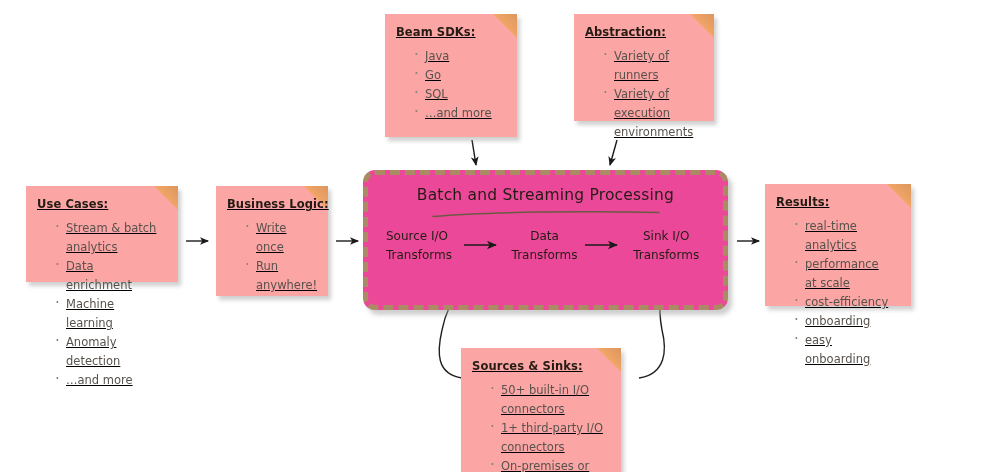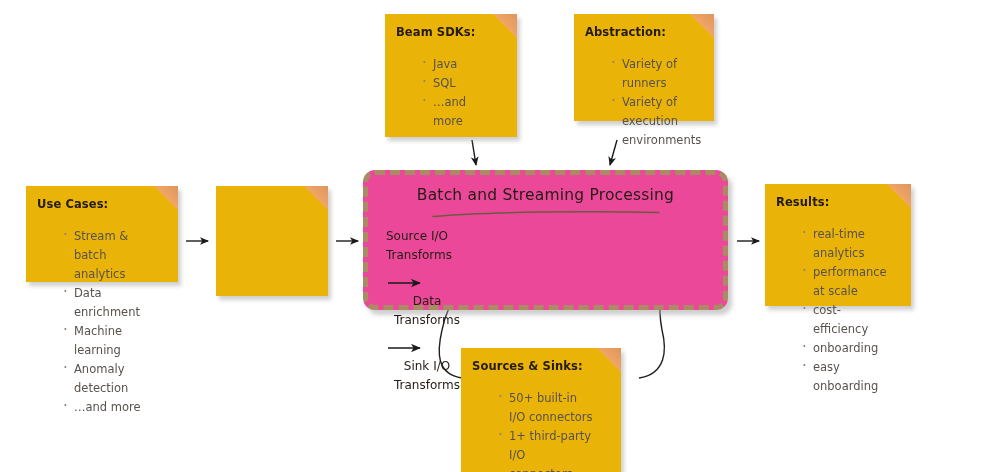--- a/index.html
+++ b/index.html
@@ -30,23 +30,24 @@
   #connectors-under {
     position: absolute; left: 0; top: 0;
     width: 1000px; height: 472px;
     pointer-events: none;
     z-index: 1;
   }
 
   
   .note {
     position: absolute;
-    background: #eab308;
+    background: #fca5a5;
     z-index: 5;
     box-shadow: 3px 4px 4px rgba(150,150,150,0.45);
+    text-decoration: underline;
   }
   .note .fold {
     position: absolute;
     top: 0; right: 0;
     width: 24px; height: 24px;
     background: #f4a768;
     clip-path: polygon(0 0, 100% 0, 100% 100%);
   }
   .note .fold-shade {
     position: absolute;
@@ -62,21 +63,21 @@
   .note-title {
     font-size: 11.5px;
     font-weight: bold;
     color: #241c14;
     letter-spacing: 0.1px;
     margin-bottom: 5px;
     white-space: nowrap;
   }
   .note-list {
     list-style: none;
-    margin: 16px;
+    margin: 8px;
     padding: 0 0 0 10px;
   }
   .note-list li {
     position: relative;
     font-size: 11.5px;
     line-height: 19px;
     color: #58524c;
     padding-left: 11px;
     white-space: pre-line;
   }
@@ -119,21 +120,20 @@
     transform: translateX(-50%);
     width: 230px; height: 8px;
   }
   .stage-row {
     position: absolute;
     left: 0; right: 0; top: 52px;
     display: flex;
     align-items: flex-start;
     justify-content: space-between;
     padding: 0 18px;
-    flex-direction: column;
   }
   .stage {
     font-size: 12px;
     line-height: 19px;
     color: #241c14;
     text-align: center;
     white-space: pre-line;
     width: 82px;
   }
   .stage.left { text-align: left; width: 80px; }
@@ -226,29 +226,37 @@
         <li>Machine learning</li>
         <li>Anomaly detection</li>
         <li>…and more</li>
       </ul>
     </div>
   </div>
 
   <div class="note" style="left:216px; top:186px; width:112px; height:110px;">
     <div class="fold"></div>
     <div class="fold-shade"></div>
+    <div class="note-inner">
+      <div class="note-title">Business Logic:</div>
+      <ul class="note-list">
+        <li>Write once</li>
+        <li>Run anywhere!</li>
+      </ul>
+    </div>
   </div>
 
   <div class="note" style="left:385px; top:14px; width:132px; height:123px;">
     <div class="fold"></div>
     <div class="fold-shade"></div>
     <div class="note-inner">
       <div class="note-title">Beam SDKs:</div>
       <ul class="note-list">
         <li>Java</li>
+        <li>Go</li>
         <li>SQL</li>
         <li>…and more</li>
       </ul>
     </div>
   </div>
 
   <div class="note" style="left:574px; top:14px; width:140px; height:107px;">
     <div class="fold"></div>
     <div class="fold-shade"></div>
     <div class="note-inner">

